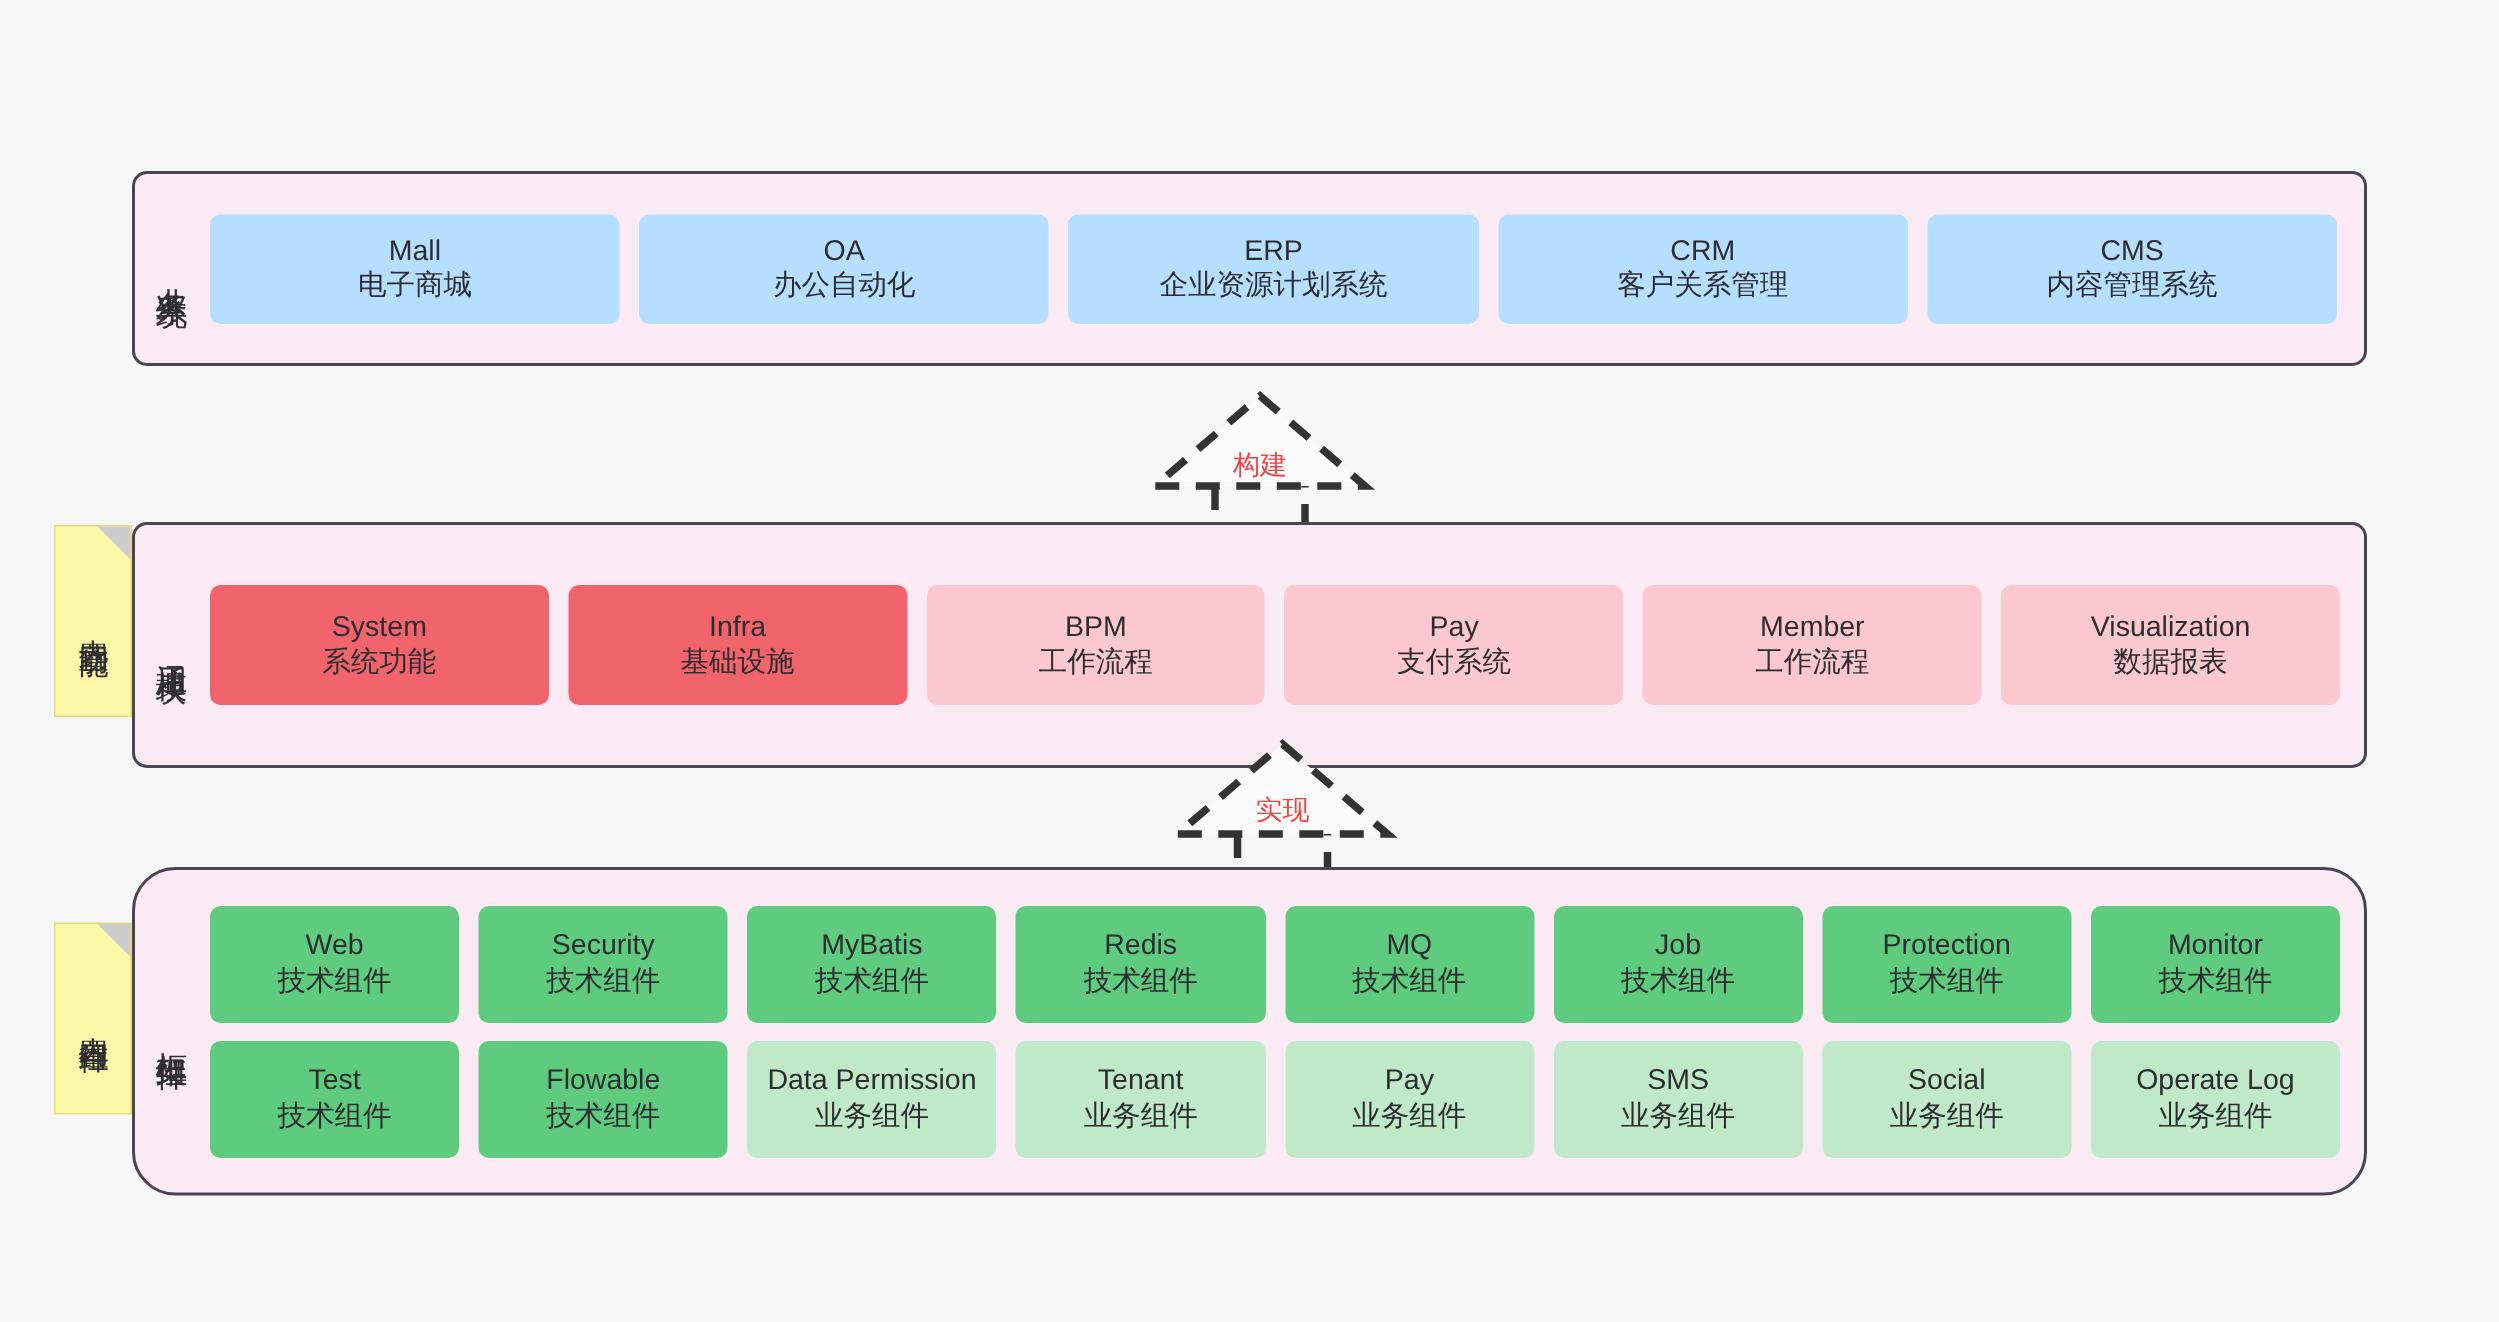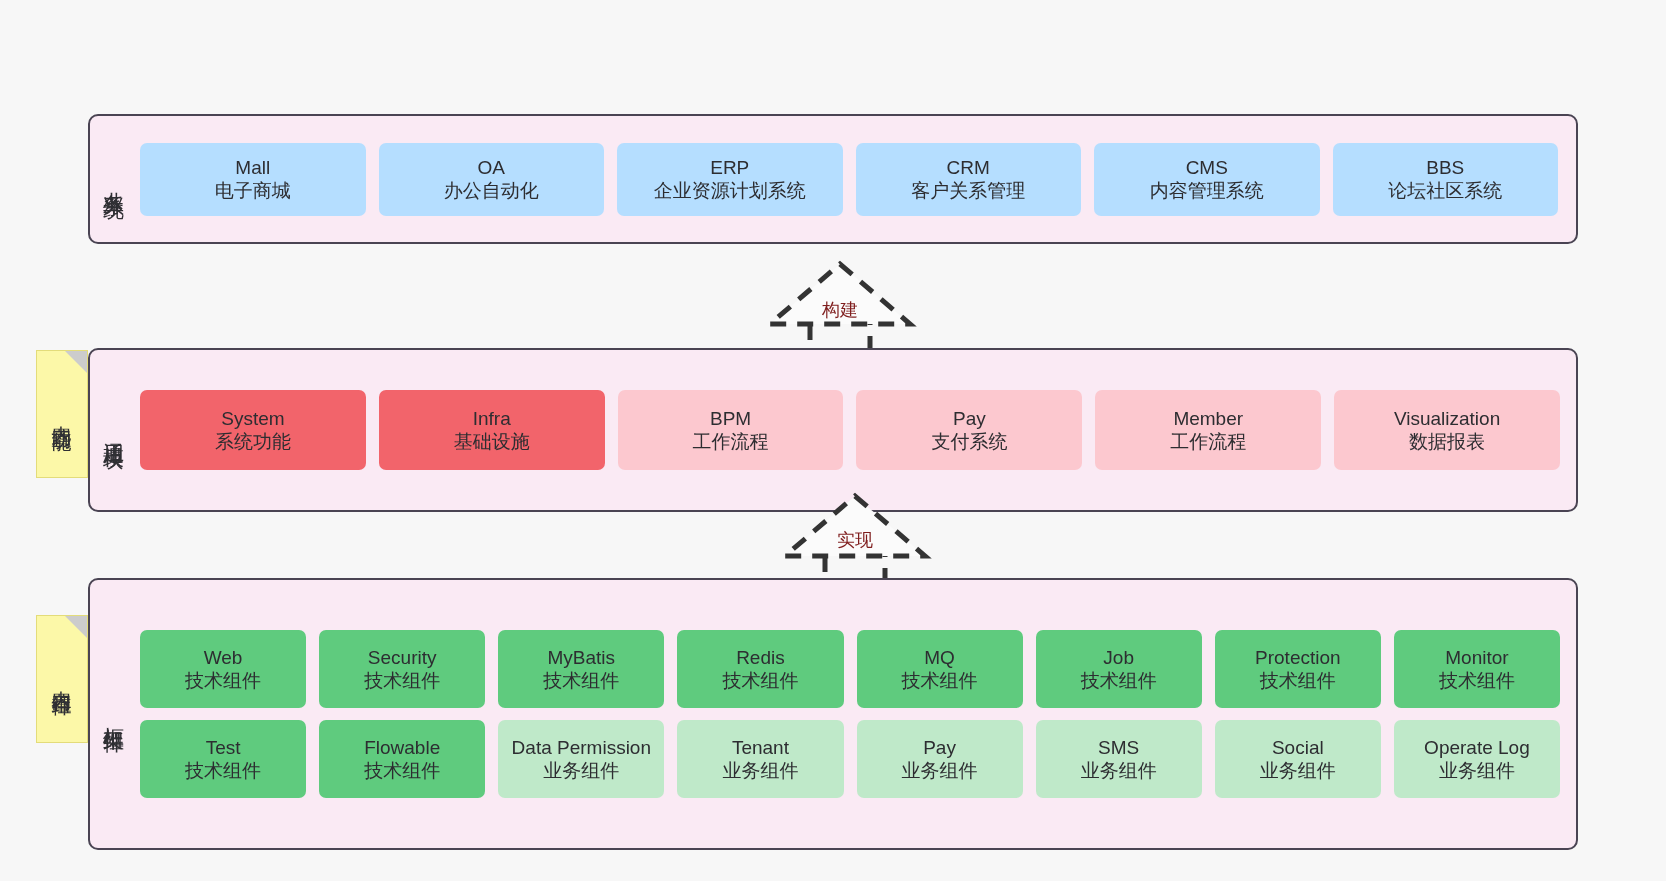--- a/index.html
+++ b/index.html
@@ -84,21 +84,21 @@
   .c-lightgreen  { background: #bfe9c9; }
 
   
   #layer-business  { left: 88px;  top: 114px; width: 1490px; height: 130px; }
   #layer-business .layer-body { padding-right: 18px; }
   #layer-business .card { height: 73px; }
 
   #layer-module    { left: 88px;  top: 348px; width: 1490px; height: 164px; }
   #layer-module .card { height: 80px; }
 
-  #layer-framework { left: 88px;  top: 578px; width: 1490px; height: 272px; }
+  #layer-framework { left: 88px;  top: 578px; width: 1490px; height: 219px; border-radius: 29px; }
   #layer-framework .card { height: 78px; }
 
   
   .sticky {
     position: absolute;
     box-sizing: border-box;
     width: 52px;
     background: #fcf8a8;
     border: 1px solid #e3dc7a;
     display: flex;
@@ -130,21 +130,21 @@
     width: 160px;
     height: 110px;
   }
   .uml-arrow svg { display: block; width: 100%; height: 100%; }
   .uml-label {
     position: absolute;
     left: 0;
     width: 100%;
     text-align: center;
     font-size: 18px;
-    color: #7f1d1d;
+    color: #ef4444;
     background: transparent;
     user-select: none;
   }
   #arrow-build  { left: 760px; top: 258px; }
   #arrow-build .uml-label  { top: 40px; }
   #arrow-impl   { left: 775px; top: 490px; }
   #arrow-impl .uml-label   { top: 38px; }
 </style>
 </head>
 <body>
@@ -168,24 +168,20 @@
           <span class="t2">企业资源计划系统</span>
         </div>
         <div class="card c-blue">
           <span class="t1">CRM</span>
           <span class="t2">客户关系管理</span>
         </div>
         <div class="card c-blue">
           <span class="t1">CMS</span>
           <span class="t2">内容管理系统</span>
         </div>
-        <div class="card c-blue">
-          <span class="t1">BBS</span>
-          <span class="t2">论坛社区系统</span>
-        </div>
       </div>
     </div>
   </div>
 
   <div class="uml-arrow" id="arrow-build">
     <svg viewBox="0 0 160 110" xmlns="http://www.w3.org/2000/svg">
       <polygon points="80,6 150,66 10,66" fill="#fbfbfb" stroke="#333333" stroke-width="5" stroke-dasharray="16,11" stroke-linejoin="miter"></polygon>
       <path d="M 50,66 L 50,104 L 110,104 L 110,66" fill="none" stroke="#333333" stroke-width="5" stroke-dasharray="16,11"></path>
     </svg>
     <div class="uml-label">构建</div>

